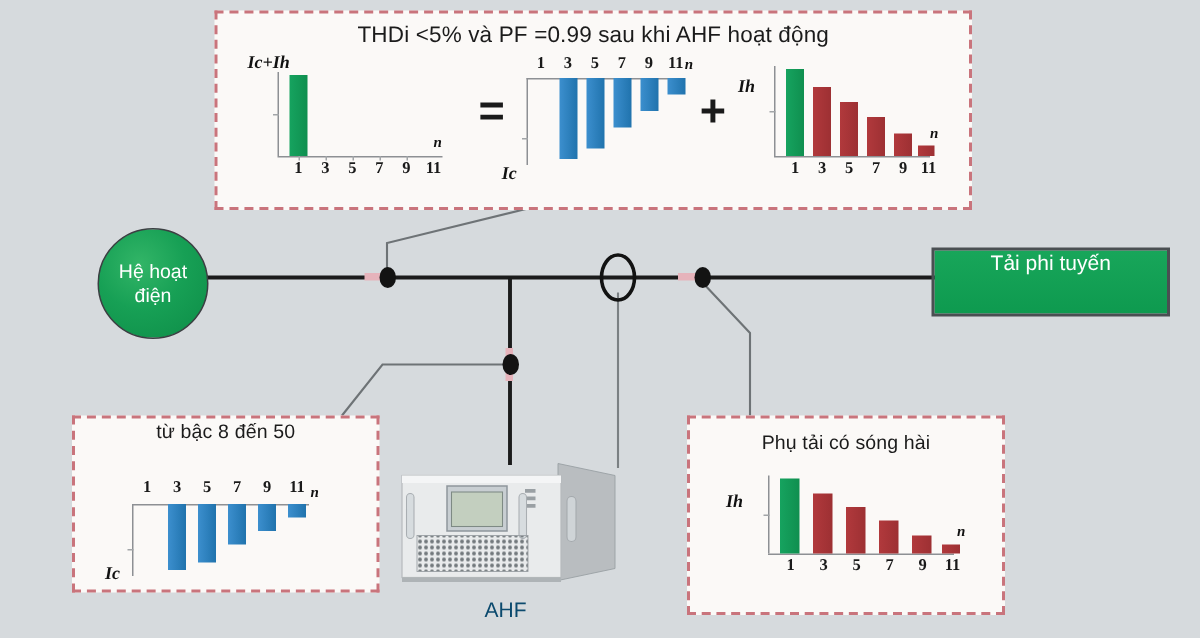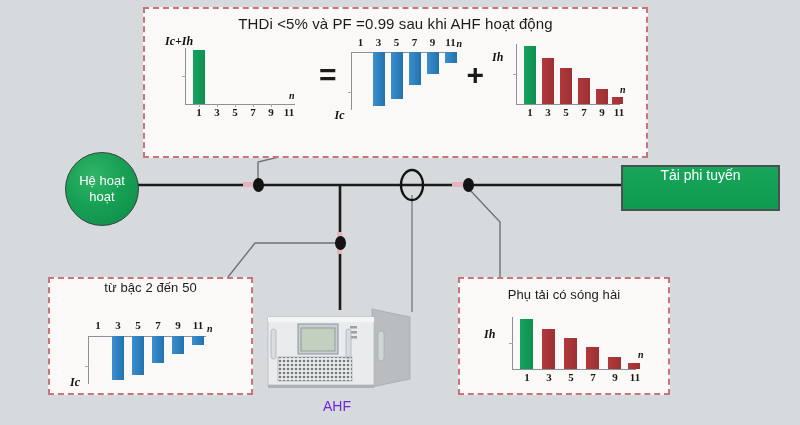--- a/index.html
+++ b/index.html
@@ -30,29 +30,29 @@
   
   .panel {
     position: absolute;
     background: #fbf9f7;
     border: 2px dashed #c9747c;
     box-sizing: border-box;
     z-index: 3;
   }
   #panel-top {
     left: 143px; top: 7px;
-    width: 505px; height: 151px;
+    width: 505px; height: 133px;
   }
   #panel-left {
     left: 48px; top: 277px;
     width: 205px; height: 118px;
   }
   #panel-right {
     left: 458px; top: 277px;
-    width: 212px; height: 118px;
+    width: 212px; height: 133px;
   }
   .panel-title {
     text-align: center;
     color: #1b1b1b;
     font-size: 15px;
     line-height: 17px;
     margin-top: 6px;
     letter-spacing: 0.1px;
   }
   .panel-title.small {
@@ -182,21 +182,21 @@
     left: 262px; top: 307px;
     width: 150px; height: 85px;
     z-index: 4;
   }
   #ahf-label {
     position: absolute;
     left: 262px; top: 398px;
     width: 150px;
     text-align: center;
     font-size: 14px;
-    color: #6d28d9;
+    color: #0c4a6e;
     z-index: 4;
   }
   .node-dot {
     position: absolute;
     width: 11px; height: 14px;
     background: #131313;
     border-radius: 50%;
     z-index: 3;
   }
 </style>
@@ -225,21 +225,21 @@
     <rect x="452" y="182" width="12" height="5" fill="#e6b3bb"></rect>
     <rect x="337" y="232" width="5" height="22" fill="#e6b3bb"></rect>
   </svg>
 
   <div class="node-dot" style="left:253px;top:178px;"></div>
   <div class="node-dot" style="left:463px;top:178px;"></div>
   <div class="node-dot" style="left:335px;top:236px;"></div>
 
   <div id="source-node">
     <span>Hệ hoạt</span>
-    <span>hoạt</span>
+    <span>điện</span>
   </div>
 
   <div id="load-box">
     <span>Tải phi tuyến</span>
   </div>
 
   <svg id="ahf-device" viewBox="0 0 150 85">
 
     <polygon points="110,2 148,10 148,72 110,80" fill="#b9bdc0" stroke="#9aa0a4" stroke-width="0.6"></polygon>
 
@@ -345,21 +345,21 @@
           <span class="xlab" style="left:68px;">7</span>
           <span class="xlab" style="left:86px;">9</span>
           <span class="xlab" style="left:103px;">11</span>
         </div>
       </div>
 
     </div>
   </div>
 
   <div class="panel" id="panel-left">
-    <div class="panel-title small" style="margin-top:1px;">từ bậc 2 đến 50</div>
+    <div class="panel-title small" style="margin-top:1px;">từ bậc 8 đến 50</div>
 
     <div class="chart" style="position:absolute;left:26px;top:40px;width:160px;height:72px;">
       <div class="xlabels" style="top:0px;left:12px;width:120px;">
         <span class="xlab" style="left:10px;">1</span>
         <span class="xlab" style="left:30px;">3</span>
         <span class="xlab" style="left:50px;">5</span>
         <span class="xlab" style="left:70px;">7</span>
         <span class="xlab" style="left:90px;">9</span>
         <span class="xlab" style="left:110px;">11</span>
       </div>

